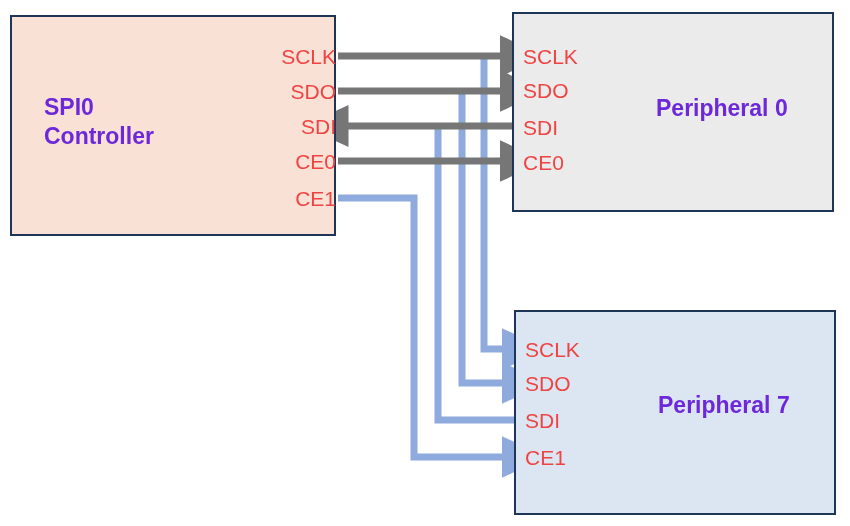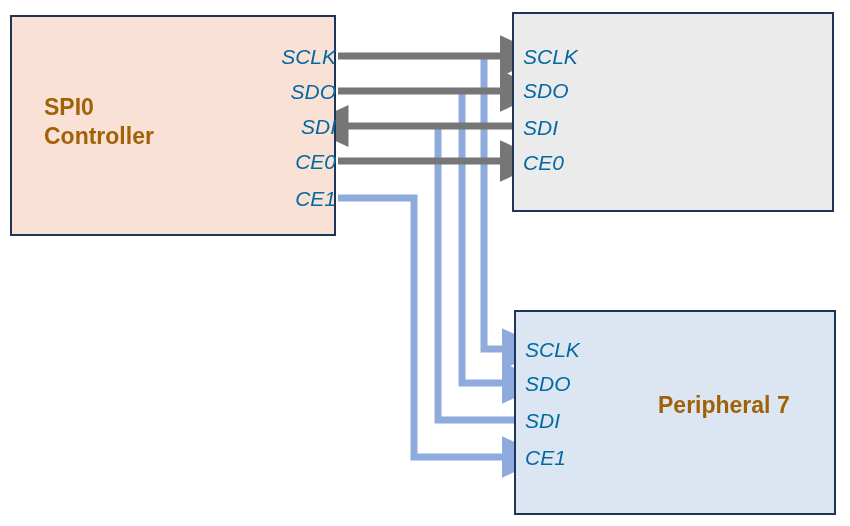--- a/index.html
+++ b/index.html
@@ -47,45 +47,44 @@
   #peripheral1-box {
     left: 514px;
     top: 310px;
     width: 322px;
     height: 205px;
     background: #DCE6F2;
   }
   .box-title {
     position: absolute;
     font-weight: bold;
-    color: #a16207;
+    color: #6d28d9;
     font-size: 23px;
     line-height: 1.25;
     white-space: pre-line;
   }
   #controller-title {
     left: 44px;
     top: 93px;
     text-align: left;
   }
   #peripheral0-title {
     left: 656px;
     top: 94px;
   }
   #peripheral1-title {
     left: 658px;
     top: 391px;
   }
   .pin-label {
     position: absolute;
     font-size: 21px;
-    color: #0369a1;
+    color: #ef4444;
     line-height: 1;
     white-space: nowrap;
-    font-style: italic;
   }
   .pin-right {
     text-align: right;
     transform: translateY(-50%);
   }
   .pin-left {
     text-align: left;
     transform: translateY(-50%);
   }
   
@@ -137,20 +136,21 @@
 Controller</div>
 
   <div class="pin-label pin-right ctrl-pin" style="top:56px;">SCLK</div>
   <div class="pin-label pin-right ctrl-pin" style="top:91px;">SDO</div>
   <div class="pin-label pin-right ctrl-pin" style="top:126px;">SDI</div>
   <div class="pin-label pin-right ctrl-pin" style="top:161px;">CE0</div>
   <div class="pin-label pin-right ctrl-pin" style="top:198px;">CE1</div>
 
   <div class="node-box" id="peripheral0-box"></div>
 
+  <div class="box-title" id="peripheral0-title">Peripheral 0</div>
 
   <div class="pin-label pin-left p0-pin" style="top:56px;">SCLK</div>
   <div class="pin-label pin-left p0-pin" style="top:90px;">SDO</div>
   <div class="pin-label pin-left p0-pin" style="top:127px;">SDI</div>
   <div class="pin-label pin-left p0-pin" style="top:162px;">CE0</div>
 
   <div class="node-box" id="peripheral1-box"></div>
 
   <div class="box-title" id="peripheral1-title">Peripheral 7</div>
 

